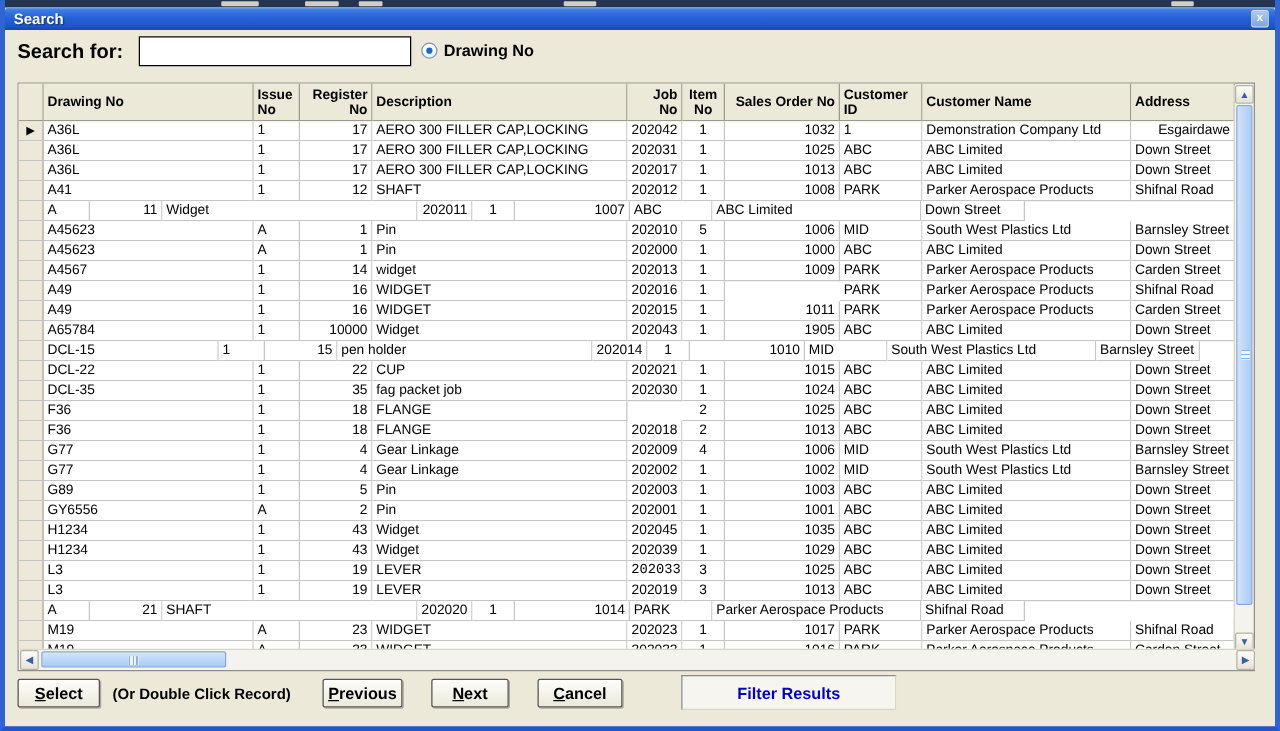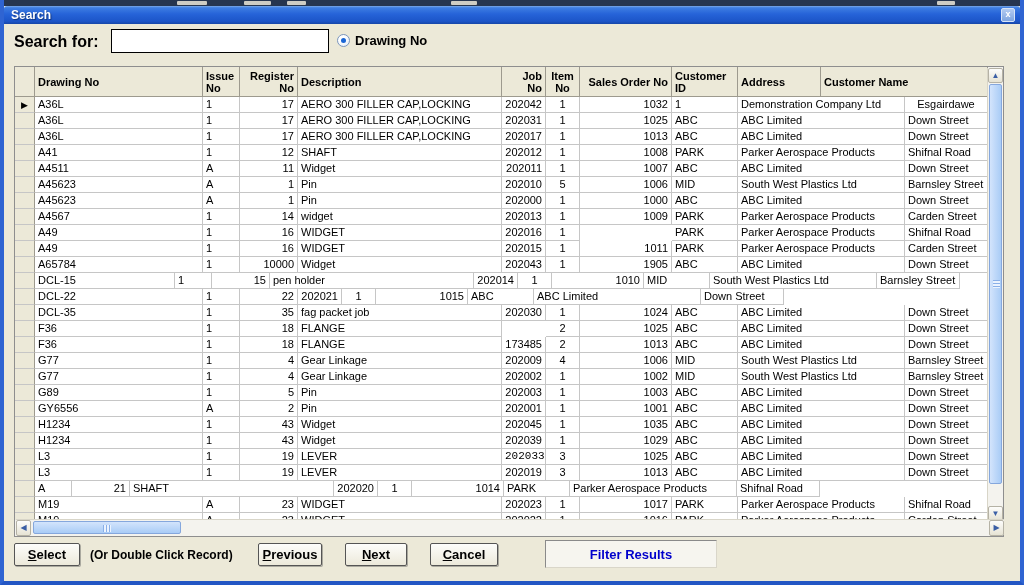--- a/index.html
+++ b/index.html
@@ -153,36 +153,36 @@
     <div class="grid-header-row" id="grid-header-row">
         <div class="hcell sel"></div>
         <div class="hcell" style="width: 168px; text-align: left; justify-content: flex-start;">Drawing No</div>
         <div class="hcell" style="width: 37px; text-align: left; justify-content: flex-start;">Issue No</div>
         <div class="hcell" style="width: 58px; text-align: right; justify-content: flex-end;">Register No</div>
         <div class="hcell" style="width: 204px; text-align: left; justify-content: flex-start;">Description</div>
         <div class="hcell" style="width: 44px; text-align: right; justify-content: flex-end;">Job No</div>
         <div class="hcell" style="width: 34px; text-align: center; justify-content: center;">Item No</div>
         <div class="hcell" style="width: 92px; text-align: right; justify-content: flex-end;">Sales Order No</div>
         <div class="hcell" style="width: 66px; text-align: left; justify-content: flex-start;">Customer ID</div>
+        <div class="hcell" style="width: 167px; text-align: left; justify-content: flex-start;">Customer Name</div>
         <div class="hcell" style="width: 83px; text-align: left; justify-content: flex-start;">Address</div>
-        <div class="hcell" style="width: 167px; text-align: left; justify-content: flex-start;">Customer Name</div>
       </div>
     <div class="grid-body" id="grid-body">
         <div class="grow">
           <div class="cell sel"><span class="arrow">▶</span></div>
           <div class="cell" style="width: 168px; text-align: left;">A36L</div>
           <div class="cell" style="width: 37px; text-align: left;">1</div>
           <div class="cell" style="width: 58px; text-align: right;">17</div>
           <div class="cell" style="width: 204px; text-align: left;">AERO 300 FILLER CAP,LOCKING</div>
           <div class="cell" style="width: 44px; text-align: right;">202042</div>
           <div class="cell" style="width: 34px; text-align: center;">1</div>
           <div class="cell" style="width: 92px; text-align: right;">1032</div>
           <div class="cell" style="width: 66px; text-align: left;">1</div>
           <div class="cell" style="width: 167px; text-align: left;">Demonstration Company Ltd</div>
-          <div class="cell" style="width: 83px; text-align: center;">Esgairdawe</div>
+          <div class="cell" style="width: 83px; text-align: right;">Esgairdawe</div>
         </div>
         <div class="grow">
           <div class="cell sel"></div>
           <div class="cell" style="width: 168px; text-align: left;">A36L</div>
           <div class="cell" style="width: 37px; text-align: left;">1</div>
           <div class="cell" style="width: 58px; text-align: right;">17</div>
           <div class="cell" style="width: 204px; text-align: left;">AERO 300 FILLER CAP,LOCKING</div>
           <div class="cell" style="width: 44px; text-align: right;">202031</div>
           <div class="cell" style="width: 34px; text-align: center;">1</div>
           <div class="cell" style="width: 92px; text-align: right;">1025</div>
@@ -211,21 +211,20 @@
           <div class="cell" style="width: 204px; text-align: left;">SHAFT</div>
           <div class="cell" style="width: 44px; text-align: right;">202012</div>
           <div class="cell" style="width: 34px; text-align: center;">1</div>
           <div class="cell" style="width: 92px; text-align: right;">1008</div>
           <div class="cell" style="width: 66px; text-align: left;">PARK</div>
           <div class="cell" style="width: 167px; text-align: left;">Parker Aerospace Products</div>
           <div class="cell" style="width: 83px; text-align: left;">Shifnal Road</div>
         </div>
         <div class="grow">
           <div class="cell sel"></div>
-          <div class="cell" style="width: 168px; text-align: left;">A4511</div>
           <div class="cell" style="width: 37px; text-align: left;">A</div>
           <div class="cell" style="width: 58px; text-align: right;">11</div>
           <div class="cell" style="width: 204px; text-align: left;">Widget</div>
           <div class="cell" style="width: 44px; text-align: right;">202011</div>
           <div class="cell" style="width: 34px; text-align: center;">1</div>
           <div class="cell" style="width: 92px; text-align: right;">1007</div>
           <div class="cell" style="width: 66px; text-align: left;">ABC</div>
           <div class="cell" style="width: 167px; text-align: left;">ABC Limited</div>
           <div class="cell" style="width: 83px; text-align: left;">Down Street</div>
         </div>
@@ -318,20 +317,21 @@
           <div class="cell" style="width: 92px; text-align: right;">1010</div>
           <div class="cell" style="width: 66px; text-align: left;">MID</div>
           <div class="cell" style="width: 167px; text-align: left;">South West Plastics Ltd</div>
           <div class="cell" style="width: 83px; text-align: left;">Barnsley Street</div>
         </div>
         <div class="grow">
           <div class="cell sel"></div>
           <div class="cell" style="width: 168px; text-align: left;">DCL-22</div>
           <div class="cell" style="width: 37px; text-align: left;">1</div>
           <div class="cell" style="width: 58px; text-align: right;">22</div>
+          <div class="cell" style="width: 204px; text-align: left;">CUP</div>
           <div class="cell" style="width: 44px; text-align: right;">202021</div>
           <div class="cell" style="width: 34px; text-align: center;">1</div>
           <div class="cell" style="width: 92px; text-align: right;">1015</div>
           <div class="cell" style="width: 66px; text-align: left;">ABC</div>
           <div class="cell" style="width: 167px; text-align: left;">ABC Limited</div>
           <div class="cell" style="width: 83px; text-align: left;">Down Street</div>
         </div>
         <div class="grow">
           <div class="cell sel"></div>
           <div class="cell" style="width: 168px; text-align: left;">DCL-35</div>
@@ -357,21 +357,21 @@
           <div class="cell" style="width: 66px; text-align: left;">ABC</div>
           <div class="cell" style="width: 167px; text-align: left;">ABC Limited</div>
           <div class="cell" style="width: 83px; text-align: left;">Down Street</div>
         </div>
         <div class="grow">
           <div class="cell sel"></div>
           <div class="cell" style="width: 168px; text-align: left;">F36</div>
           <div class="cell" style="width: 37px; text-align: left;">1</div>
           <div class="cell" style="width: 58px; text-align: right;">18</div>
           <div class="cell" style="width: 204px; text-align: left;">FLANGE</div>
-          <div class="cell" style="width: 44px; text-align: right;">173485</div>
+          <div class="cell" style="width: 44px; text-align: right;">202018</div>
           <div class="cell" style="width: 34px; text-align: center;">2</div>
           <div class="cell" style="width: 92px; text-align: right;">1013</div>
           <div class="cell" style="width: 66px; text-align: left;">ABC</div>
           <div class="cell" style="width: 167px; text-align: left;">ABC Limited</div>
           <div class="cell" style="width: 83px; text-align: left;">Down Street</div>
         </div>
         <div class="grow">
           <div class="cell sel"></div>
           <div class="cell" style="width: 168px; text-align: left;">G77</div>
           <div class="cell" style="width: 37px; text-align: left;">1</div>

